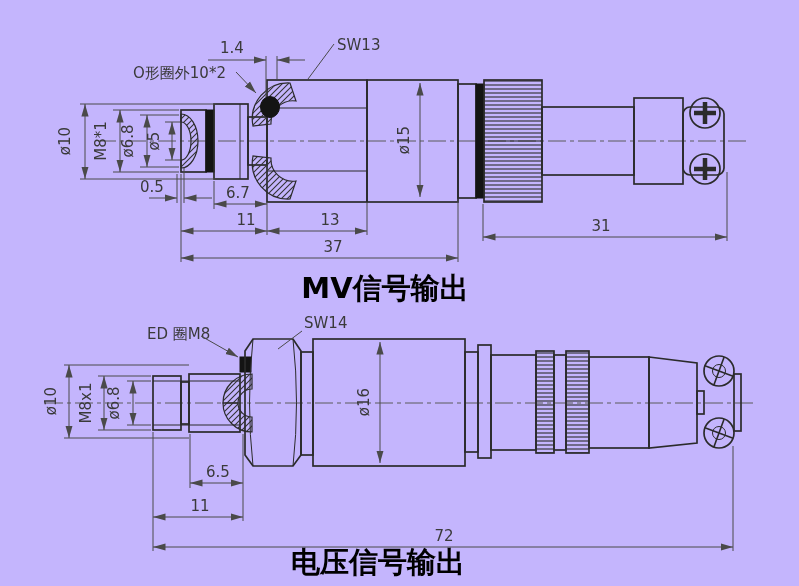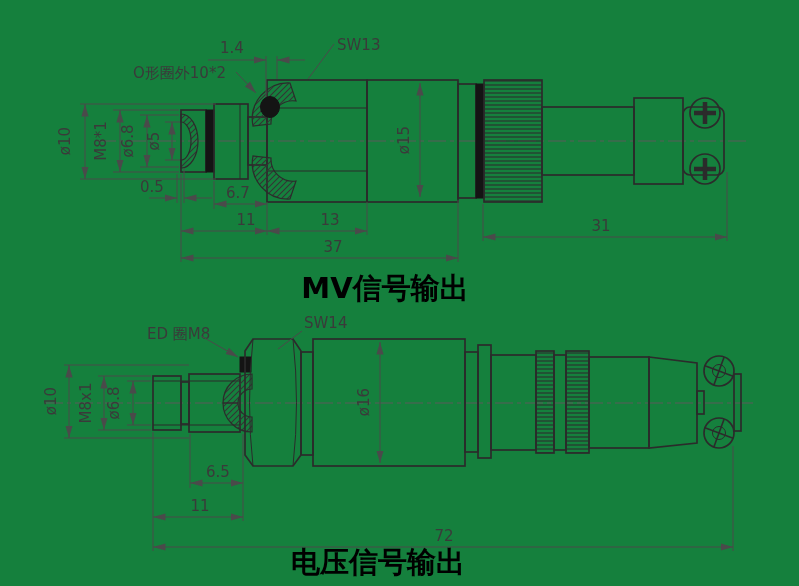--- a/index.html
+++ b/index.html
@@ -1,16 +1,16 @@
 <!DOCTYPE html>
 <html><head>
 <meta charset="utf-8">
 <style>
   html,body{margin:0;padding:0;background:#fff;}
-  #stage{position:relative;width:799px;height:586px;background:#15803d;overflow:hidden;}
+  #stage{position:relative;width:799px;height:586px;background:#c4b5fd;overflow:hidden;}
   svg{display:block;}
   .p  {fill:none;stroke:#2b2b2b;stroke-width:1.7;}
   .pt {fill:none;stroke:#2b2b2b;stroke-width:1;}
   .pf {fill:#141414;stroke:#141414;}
   .h  {fill:url(#hatch);stroke:#2b2b2b;stroke-width:1.2;}
   .k  {fill:url(#knurl);stroke:#2b2b2b;stroke-width:1.7;}
   .d  {stroke:#4a4a4a;stroke-width:1;fill:none;}
   .cl {stroke:#5a5a5a;stroke-width:1;stroke-dasharray:18 4 4 4;fill:none;}
   text{fill:#3a3a3a;font-family:"DejaVu Sans","Liberation Sans",sans-serif;font-size:15px;}
   .ttl{fill:#000;font-weight:bold;font-size:29px;}

